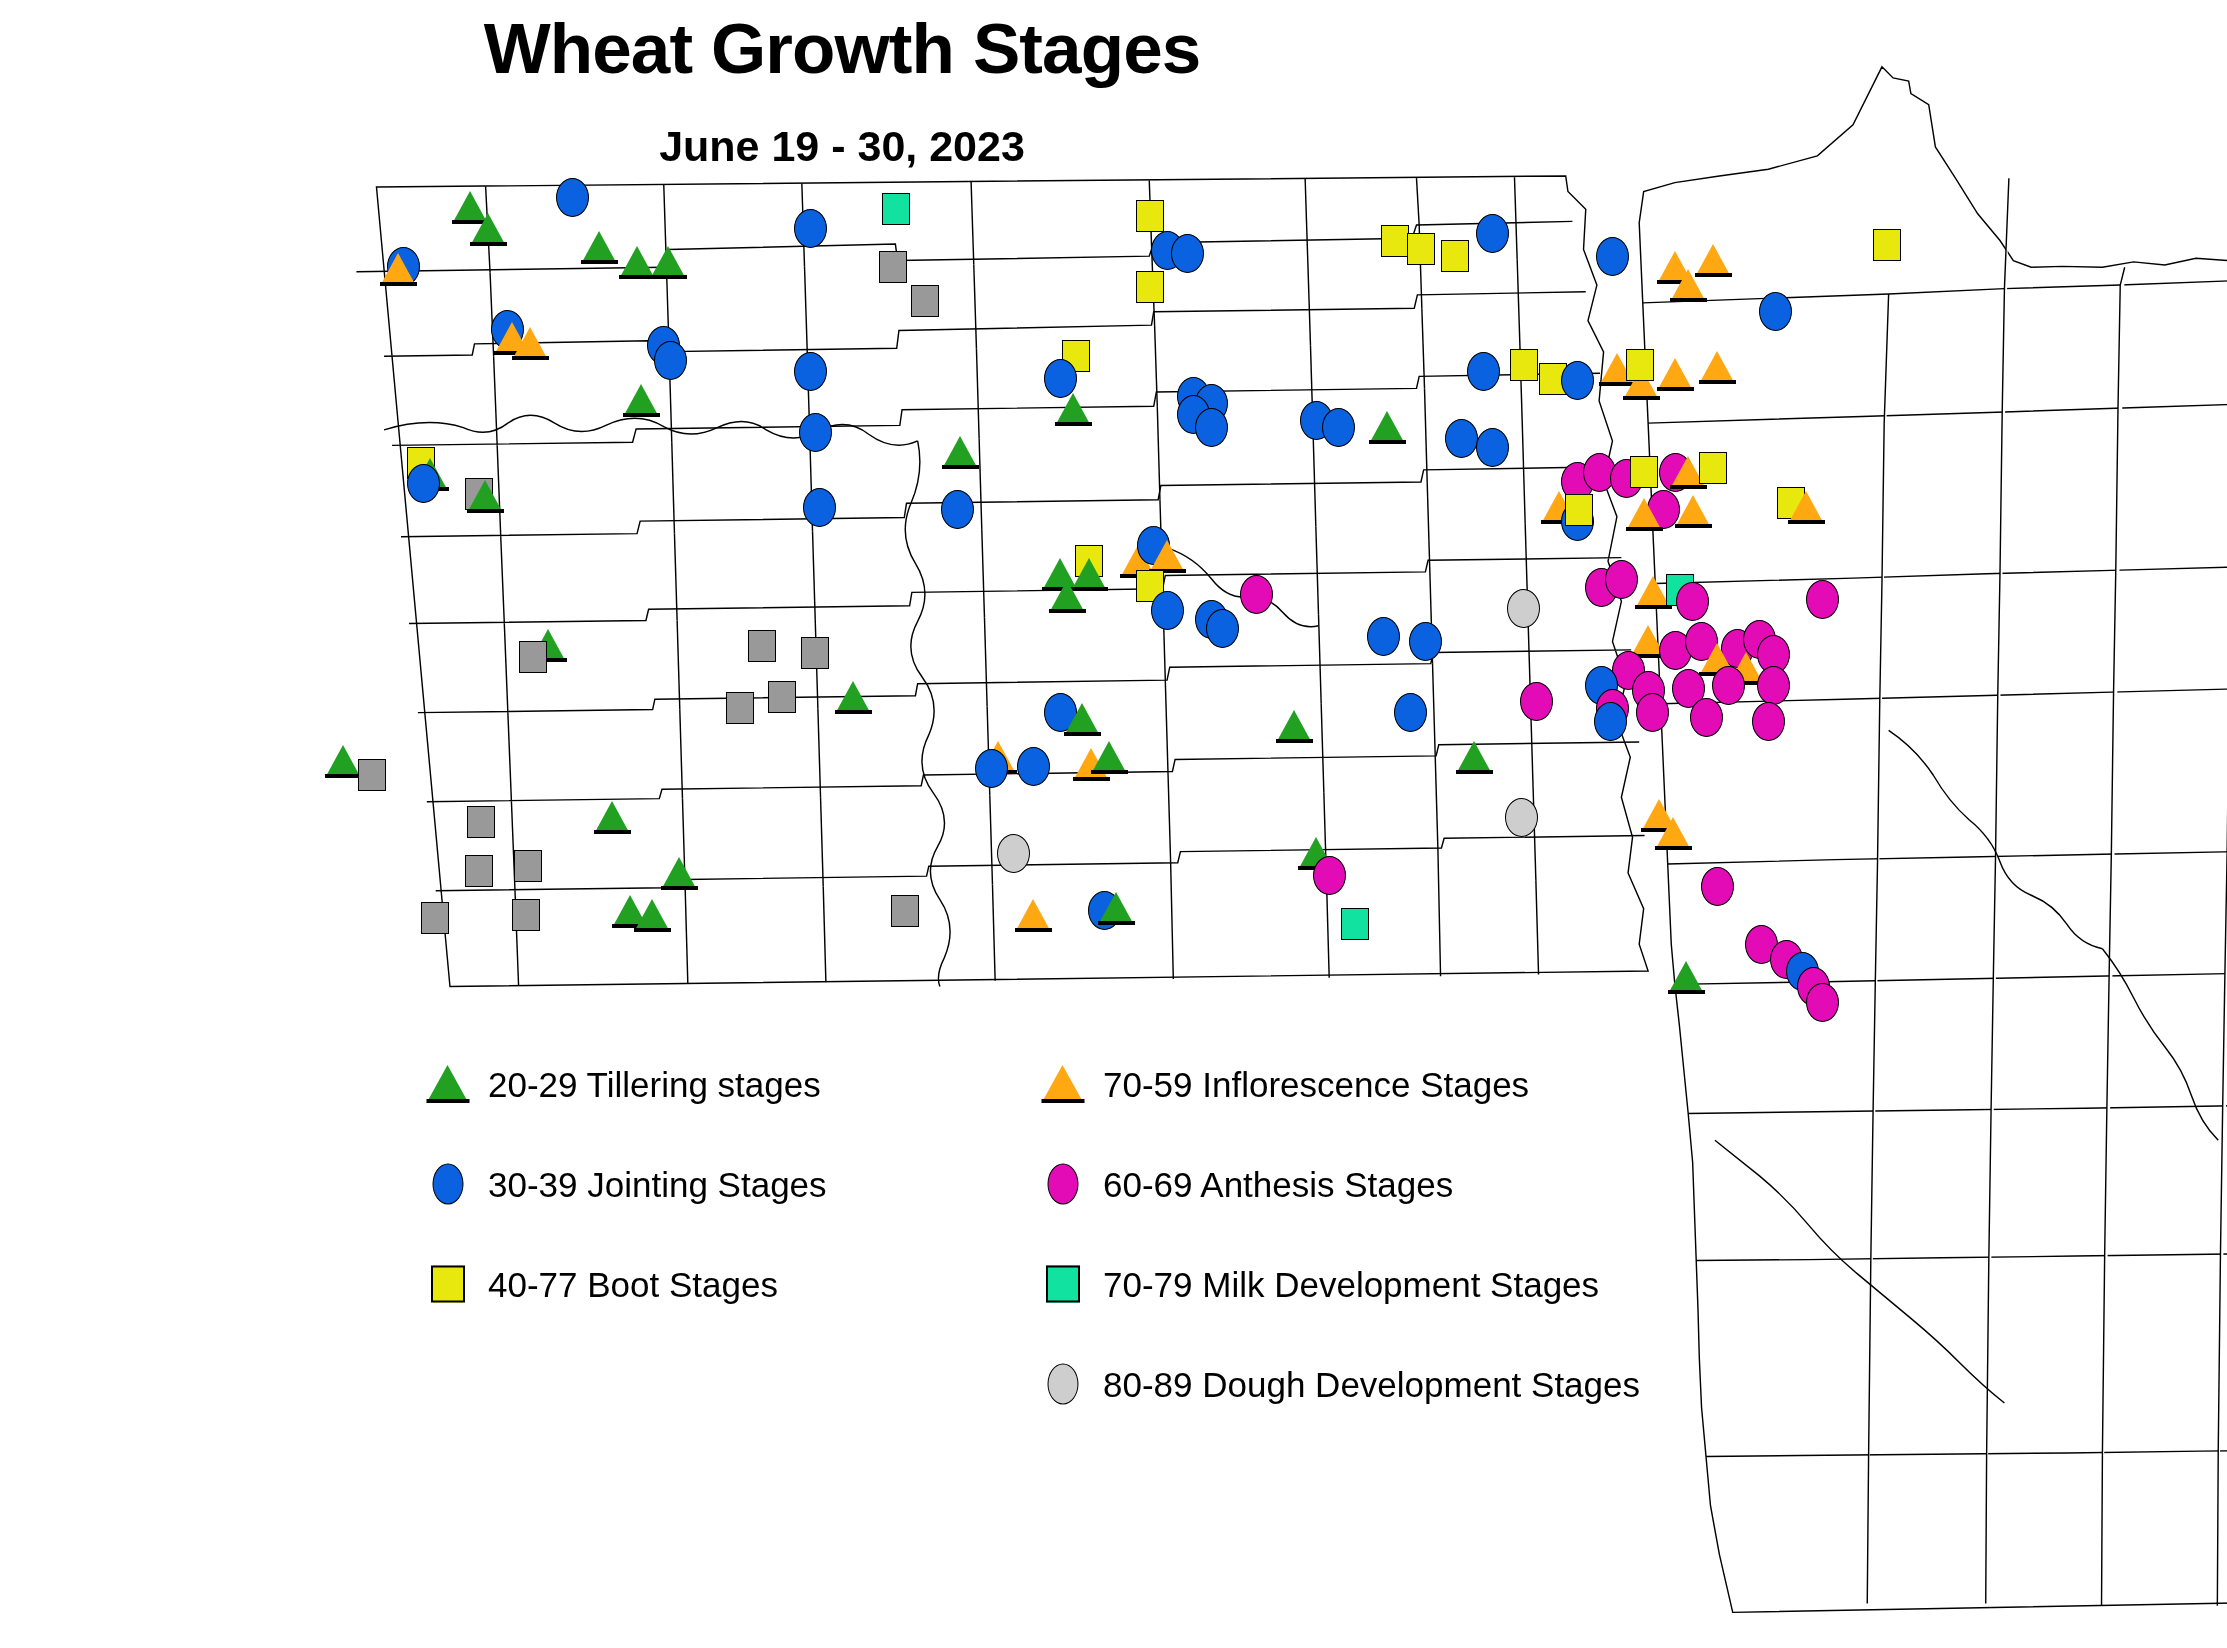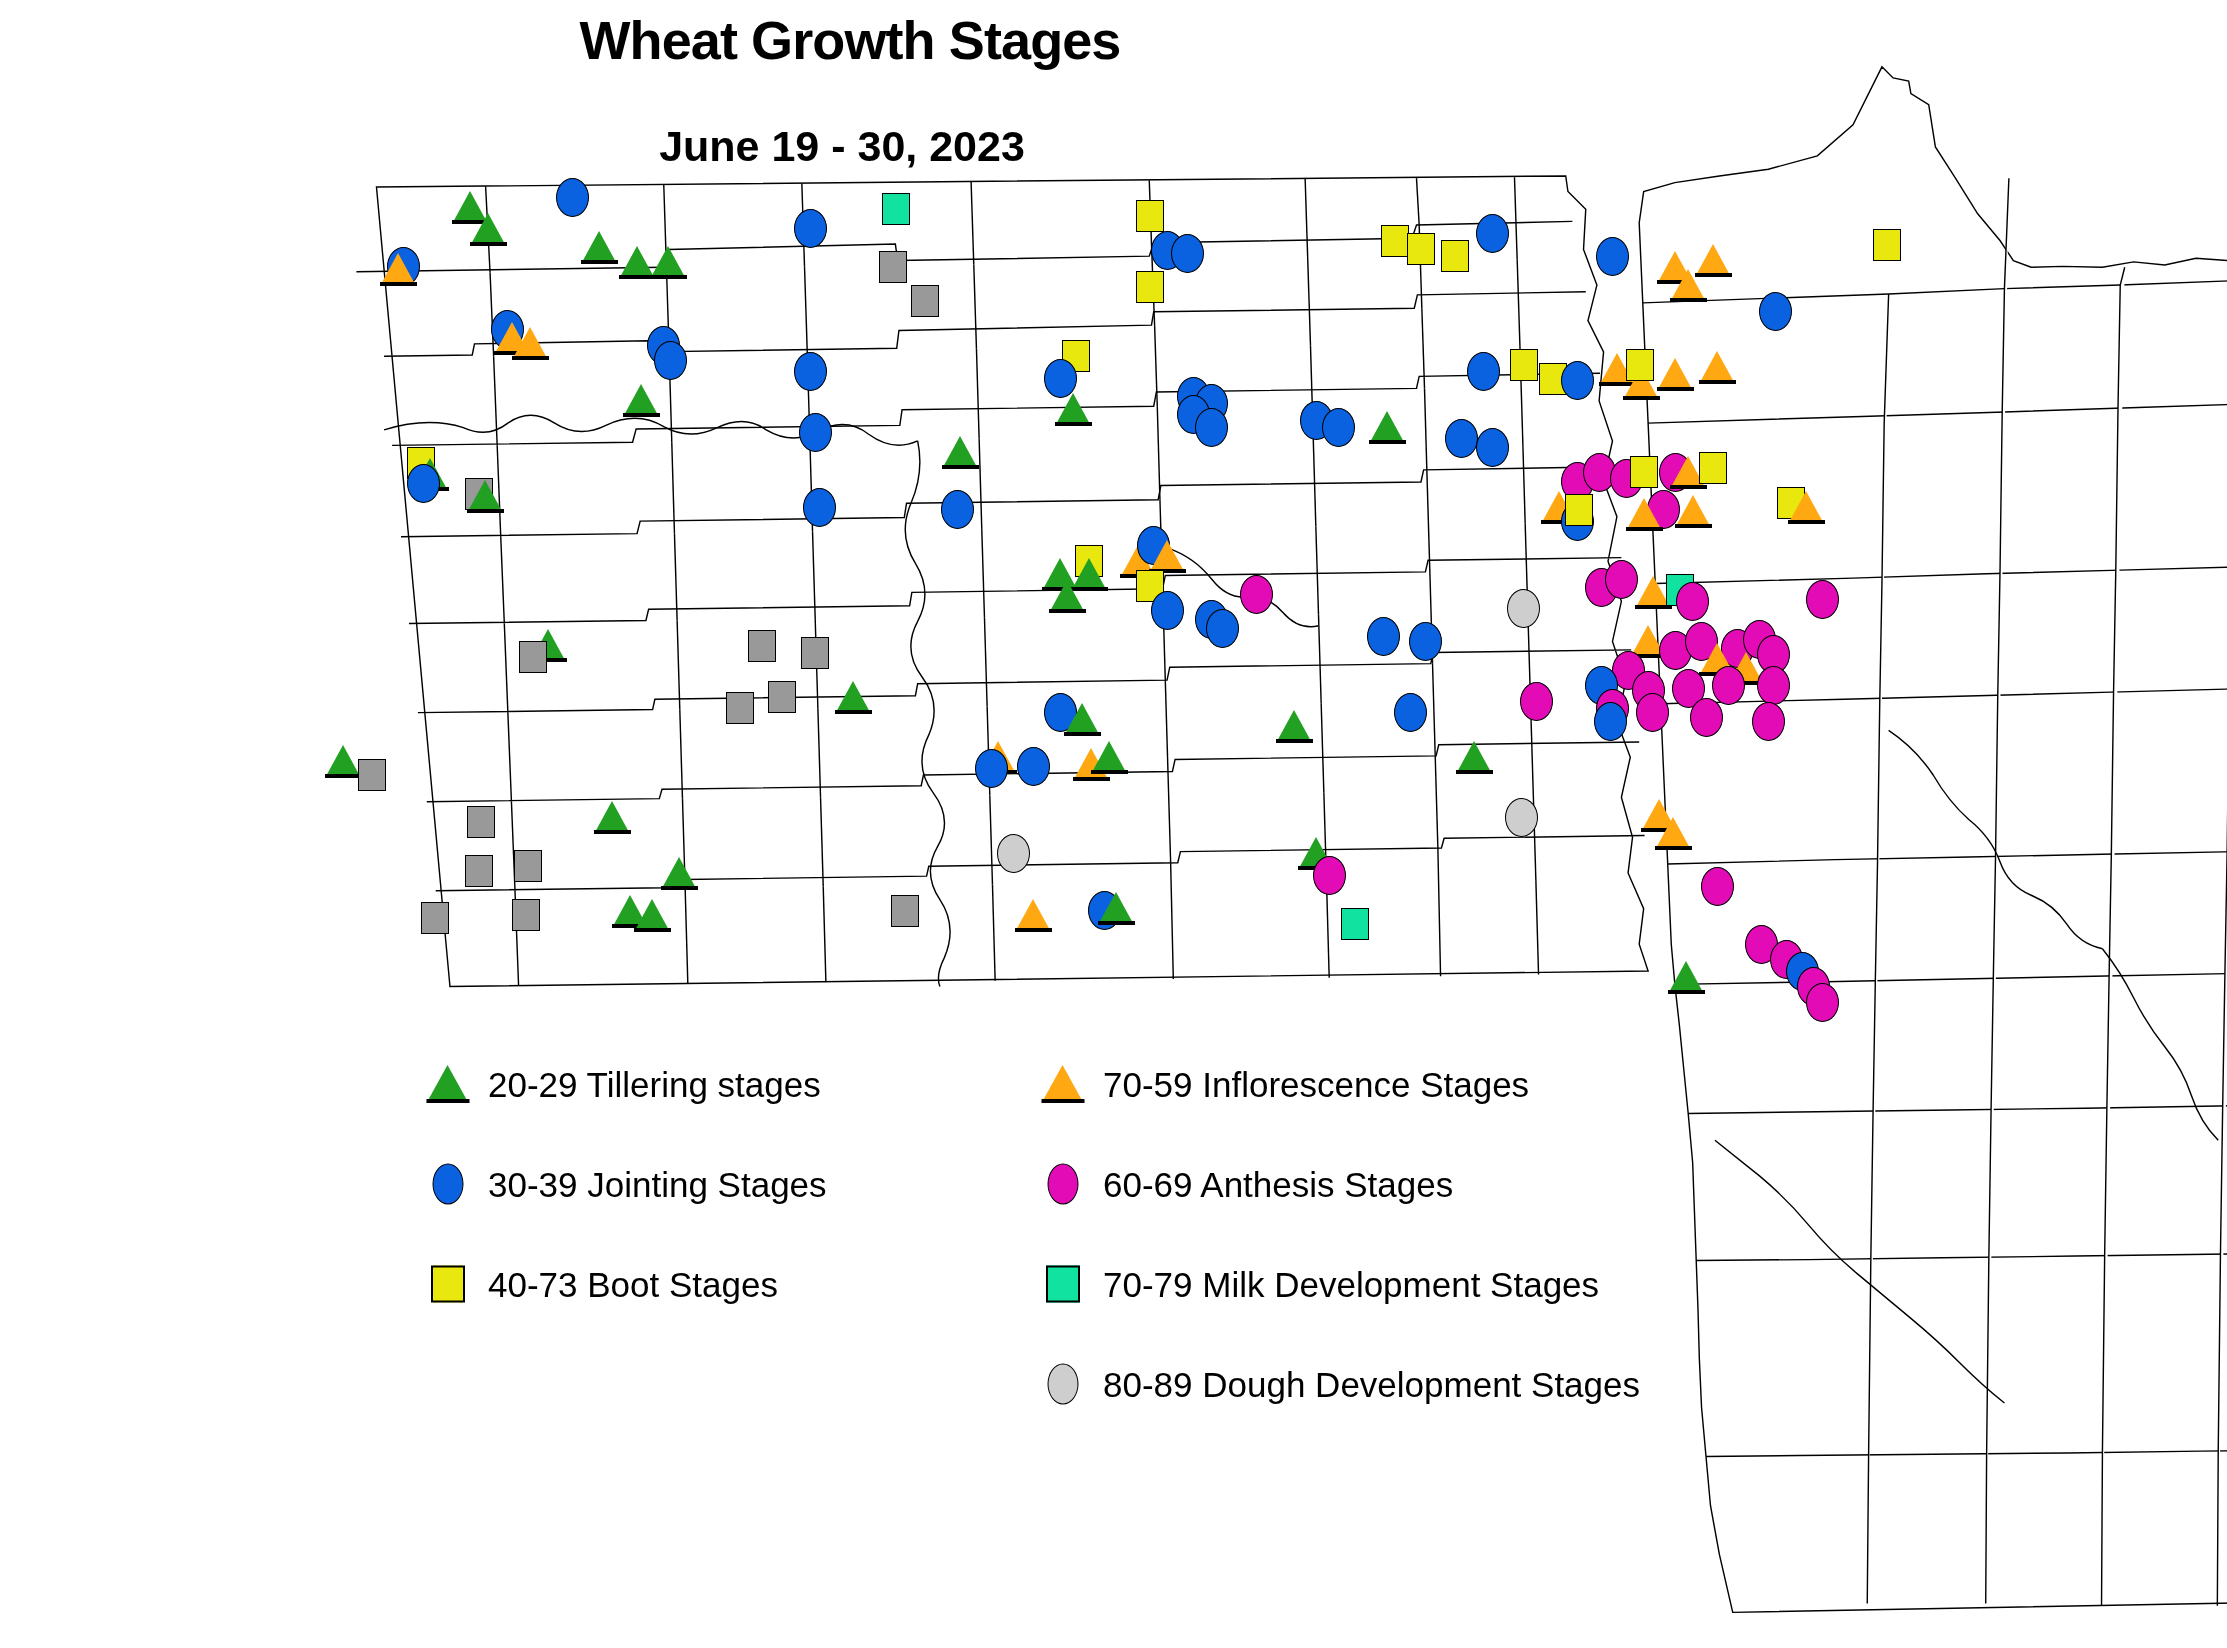--- a/index.html
+++ b/index.html
@@ -3,22 +3,22 @@
 <meta charset="utf-8">
 <style>
   html,body{margin:0;padding:0;background:#ffffff;}
   body{width:3143px;height:1648px;position:relative;overflow:hidden;
        font-family:"Liberation Sans","DejaVu Sans",sans-serif;color:#000;}
 
   #root{position:absolute;inset:0;}
 
   
   #title{
-    position:absolute;left:8px;top:13.4px;width:1684px;text-align:center;
-    font-size:54px;font-weight:bold;letter-spacing:-0.9px;line-height:1;
+    position:absolute;left:0;top:13.4px;width:1684px;text-align:center;
+    font-size:71px;font-weight:bold;letter-spacing:-0.9px;line-height:1;
   }
   #subtitle{
     position:absolute;left:0;top:125px;width:1684px;text-align:center;
     font-size:43px;font-weight:bold;line-height:1;
   }
 
   
   #mapwrap{position:absolute;left:0;top:0;width:3143px;height:1648px;}
   svg#map{width:3143px;height:1648px;display:block;}
   .cty{fill:#ffffff;stroke:#000000;stroke-width:3.2;}
@@ -573,21 +573,21 @@
         <div class="lgrow">
           <span class="lgsym">
             <span class="sym-in" style="display: block; width: 31px; height: 41px; background: rgb(10, 98, 224); border-radius: 50%; border: 1.3px solid rgb(0, 0, 0); box-sizing: border-box;"></span>
           </span>
           <span class="lgtxt">30-39 Jointing Stages</span>
         </div>
         <div class="lgrow">
           <span class="lgsym">
             <span class="sym-in" style="display: block; width: 34px; height: 37px; background: rgb(232, 232, 15); border: 2.2px solid rgb(0, 0, 0); box-sizing: border-box;"></span>
           </span>
-          <span class="lgtxt">40-73 Boot Stages</span>
+          <span class="lgtxt">40-77 Boot Stages</span>
         </div>
       </div>
     <div class="lgcol" id="lgcol-b">
         <div class="lgrow">
           <span class="lgsym">
             <span class="sym-in" style="display: block; width: 43px; height: 38px; position: relative;">
               <span style="position: absolute; left: 0px; top: 0px; width: 0px; height: 0px; border-style: solid; border-color: transparent transparent rgb(255, 168, 18); border-width: 0px 21.4px 38px;"></span>
               <span style="position: absolute; left: 0px; bottom: 0px; width: 43px; height: 4px; background: rgb(0, 0, 0);"></span>
             </span>
           </span>

